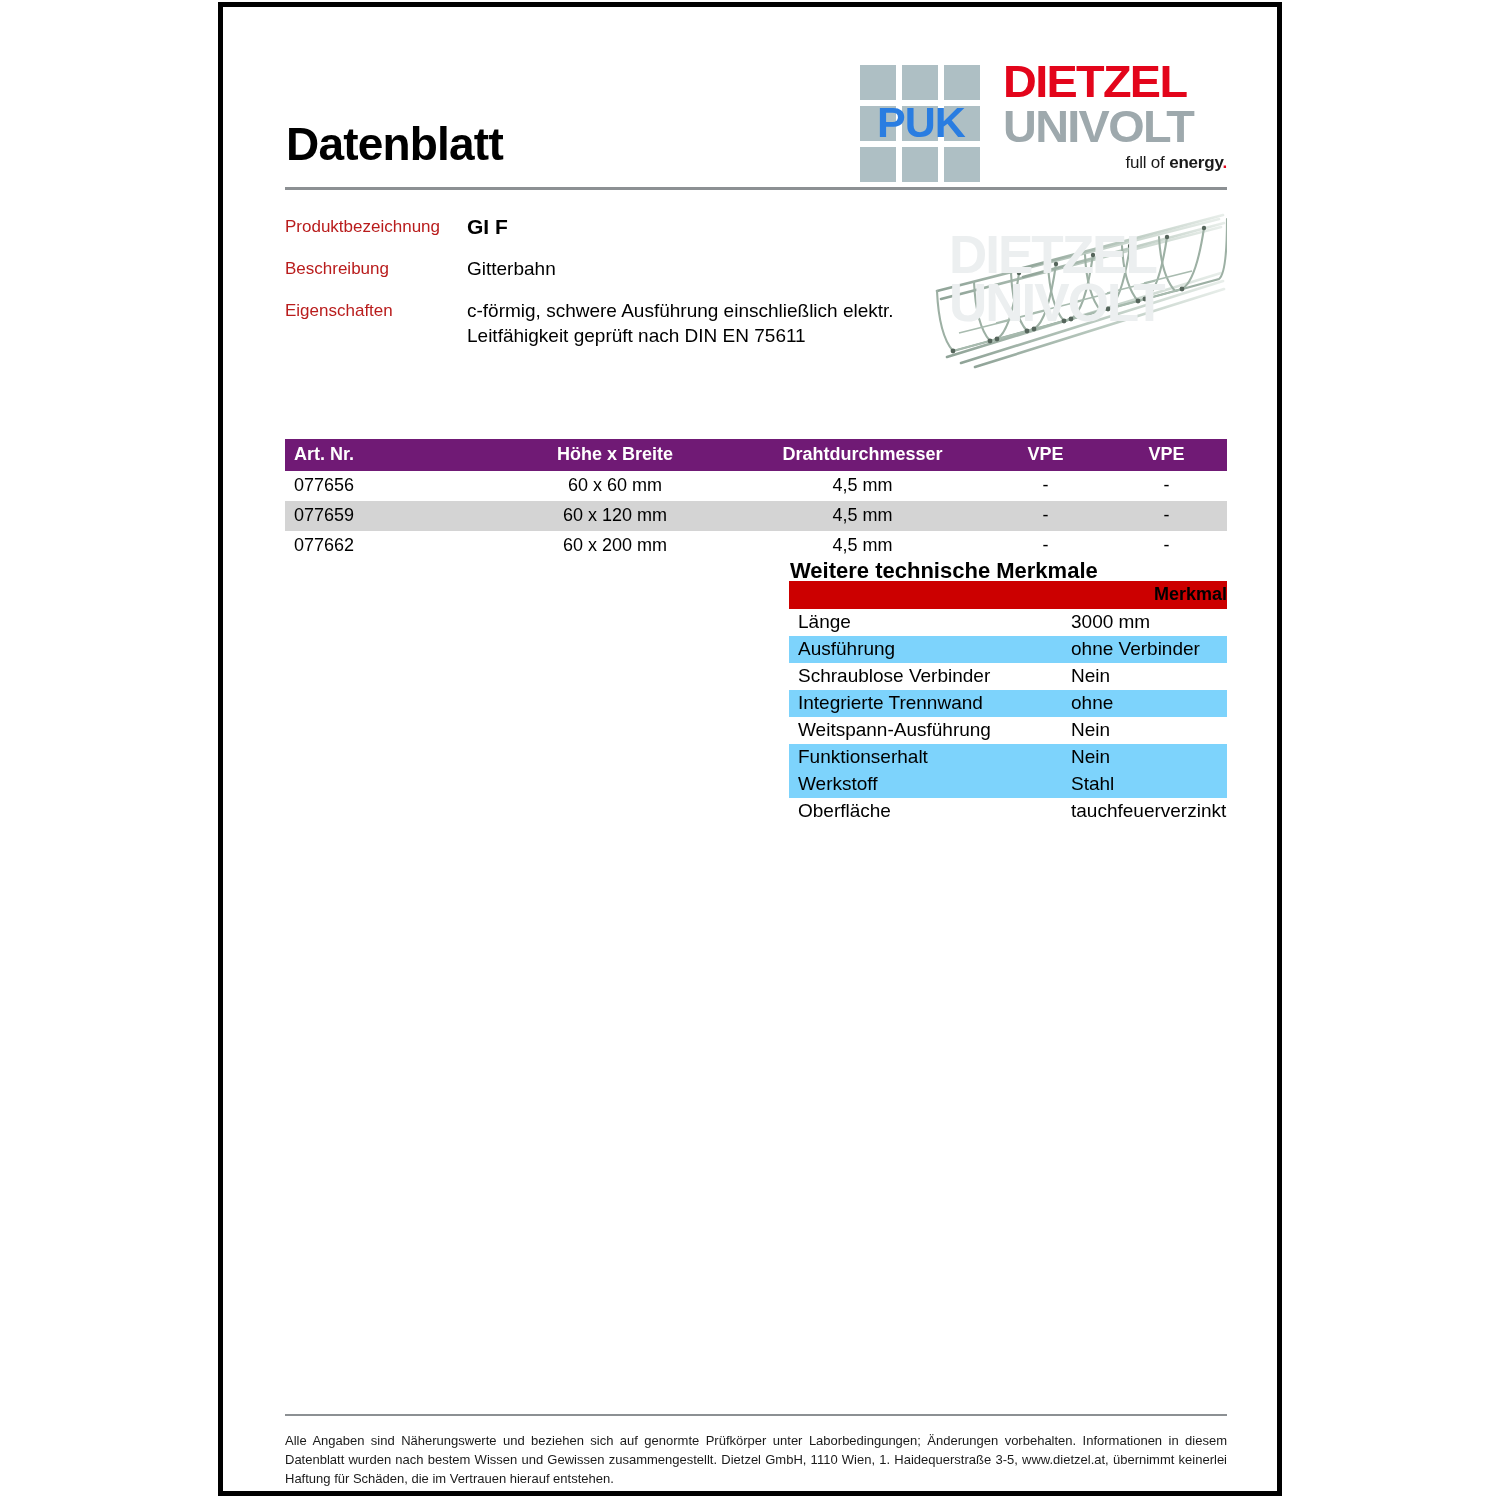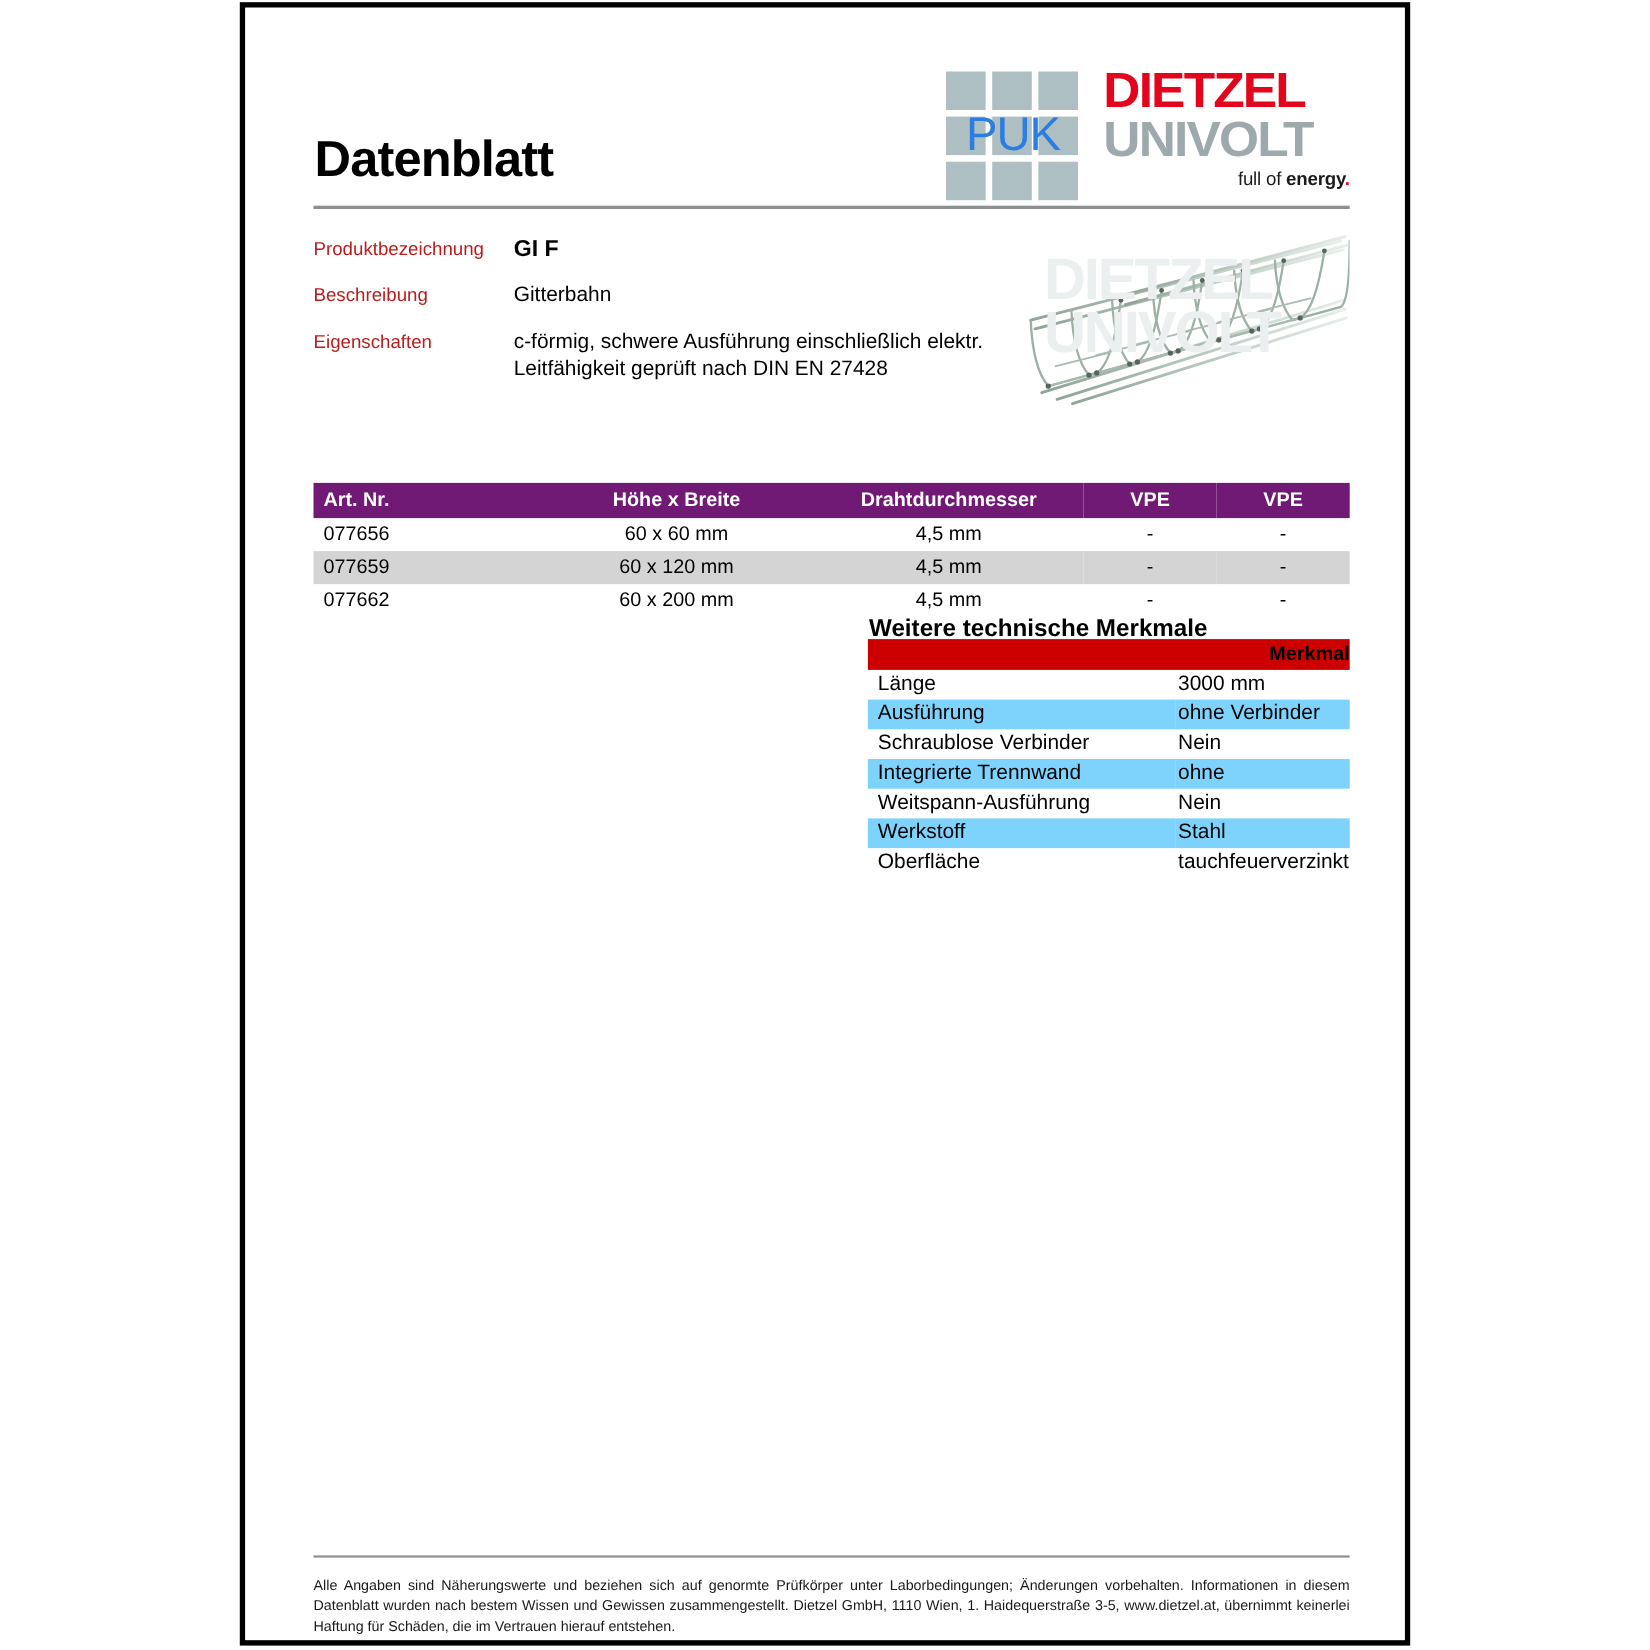--- a/index.html
+++ b/index.html
@@ -67,21 +67,21 @@
     gap: 6px;
   }
   .puk-cell { background: #aebfc4; }
   .puk-word {
     position: absolute;
     left: -4px;
     top: 37px;
     width: 130px;
     text-align: center;
     font-size: 43px;
-    font-weight: normal;
+    font-weight: bold;
     color: #2a7de1;
     letter-spacing: -1px;
     line-height: 40px;
     font-family: "Liberation Sans", sans-serif;
   }
 
   
   .dietzel-logo {
     position: absolute;
     left: 780px;
@@ -289,21 +289,21 @@
         <div class="info-value strong">GI F</div>
       </div>
       <div class="info-row">
         <div class="info-label">Beschreibung</div>
         <div class="info-value">Gitterbahn</div>
       </div>
       <div class="info-row">
         <div class="info-label">Eigenschaften</div>
         <div class="info-value">
           <span class="ln">c-förmig, schwere Ausführung einschließlich elektr.</span>
-          <span class="ln">Leitfähigkeit geprüft nach DIN EN 27428</span>
+          <span class="ln">Leitfähigkeit geprüft nach DIN EN 75611</span>
         </div>
       </div>
     </div>
 
     <div class="product-photo">
       <div class="watermark">
         <div>DIETZEL</div>
         <div>UNIVOLT</div>
       </div>
       <svg width="326" height="175" viewBox="0 0 326 175">
@@ -433,20 +433,24 @@
         </tr>
         <tr class="alt">
           <td class="k">Integrierte Trennwand</td>
           <td class="v">ohne</td>
         </tr>
         <tr>
           <td class="k">Weitspann-Ausführung</td>
           <td class="v">Nein</td>
         </tr>
         <tr class="alt">
+          <td class="k">Funktionserhalt</td>
+          <td class="v">Nein</td>
+        </tr>
+        <tr class="alt">
           <td class="k">Werkstoff</td>
           <td class="v">Stahl</td>
         </tr>
         <tr>
           <td class="k">Oberfläche</td>
           <td class="v">tauchfeuerverzinkt</td>
         </tr>
       </tbody>
     </table>
 

